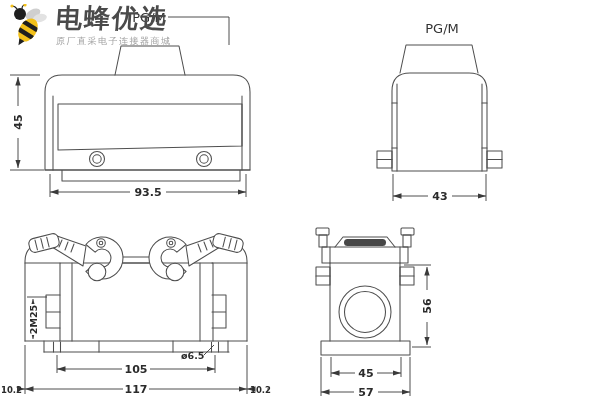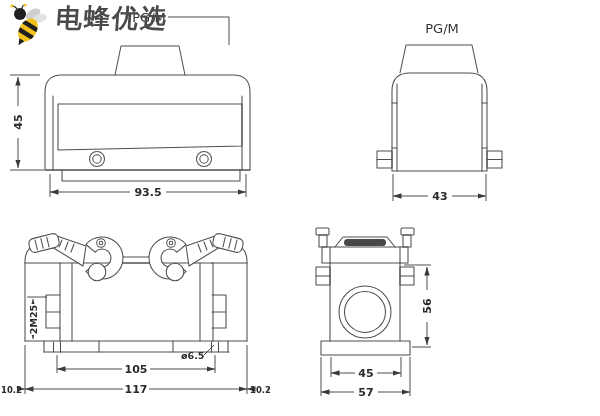--- a/index.html
+++ b/index.html
@@ -41,20 +41,21 @@
         <ellipse cx="20" cy="26" rx="8.5" ry="12.5" fill="#f2c019"></ellipse>
         <g clip-path="url(#beebody)">
           <rect x="9" y="19" width="22" height="4.5" fill="#1f1f1f"></rect>
           <rect x="9" y="28" width="22" height="4.5" fill="#1f1f1f"></rect>
         </g>
         <path d="M17,37.5 L23,37.5 L20,44 Z" fill="#1f1f1f"></path>
       </g>
     </svg>
     <div class="logo-text">
       <div class="logo-title">电蜂优选</div>
+      <div class="logo-sub">原厂直采电子连接器商城</div>
     </div>
   </div>
 
   <svg class="drawing" width="600" height="416" viewBox="0 0 600 416">
     <defs>
       <marker id="arr" markerWidth="9" markerHeight="7" refX="8.5" refY="3.5" orient="auto-start-reverse" markerUnits="userSpaceOnUse">
         <path d="M0,0.8 L8.5,3.5 L0,6.2 Z" style="fill:var(--dim,#3a3a3a)"></path>
       </marker>
     </defs>
 

